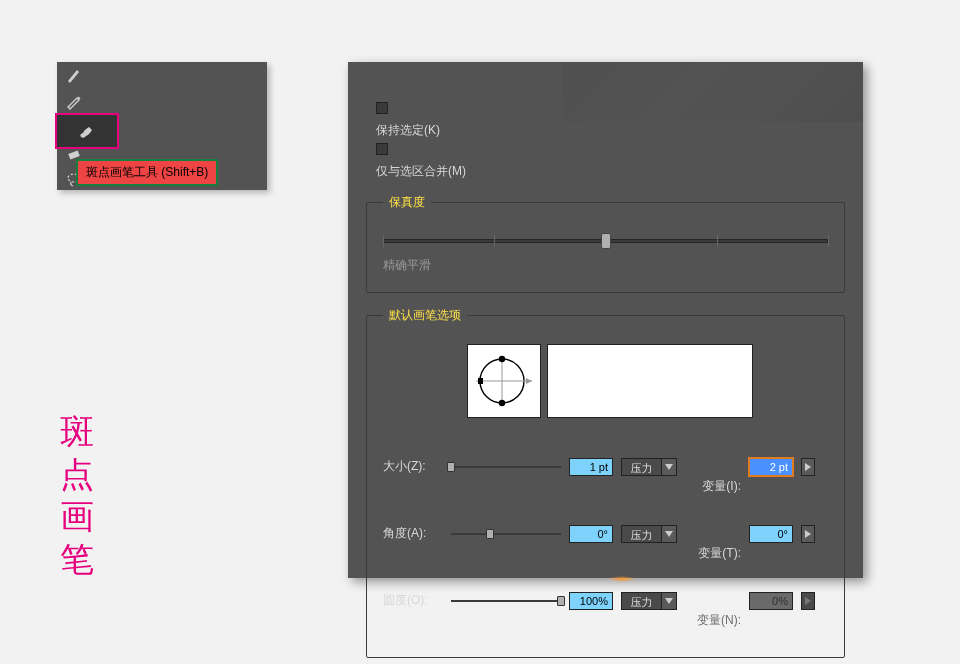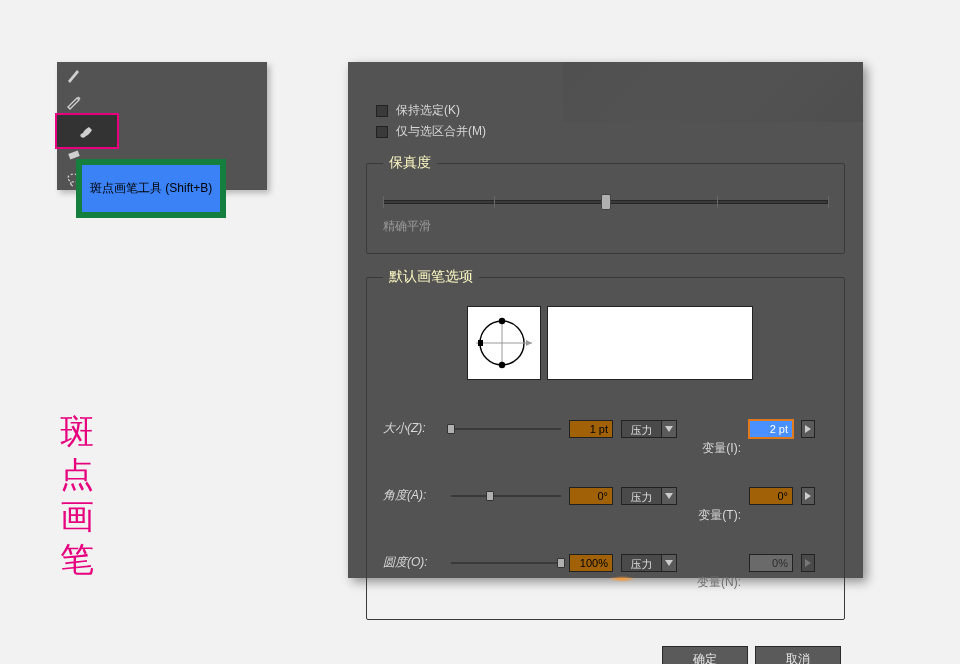--- a/index.html
+++ b/index.html
@@ -18,77 +18,77 @@
   .tool-btn svg { display: block; }
   .tool-highlight {
     position: absolute; left: 55px; top: 113px; width: 64px; height: 36px;
     border: 2px solid #e6007e; pointer-events: none;
   }
   .tool-blob-slot {
     position: absolute; left: 57px; top: 115px; width: 60px; height: 32px;
     background: #333333; display:flex; align-items:center; justify-content:center;
   }
   .tooltip-box {
-    position: absolute; left: 76px; top: 159px; background: #3b82f6;
-    border: 6px solid #15803d; font-size: 12px; color: #000; padding: 15px 8px;
+    position: absolute; left: 76px; top: 159px; background: #ef4444;
+    border: 2px solid #15803d; font-size: 12px; color: #000; padding: 3px 8px;
     white-space: nowrap;
   }
 
   
   .dialog {
     position: absolute; left: 348px; top: 62px; width: 515px; height: 516px;
     background: #535353; box-shadow: 4px 4px 10px rgba(0,0,0,0.4);
   }
   .titlebar {
     height: 22px; background: linear-gradient(#6d6d6d,#4d4d4d);
     color: #eaeaea; font-size: 12px; padding: 3px 8px 0 8px;
     border-bottom: 1px solid #2b2b2b;
   }
   .dialog-backdrop {
     position: absolute; right: 0; top: 0; width: 300px; height: 60px;
     background: linear-gradient(135deg,#3a3a3a 0%, #505050 40%, #474747 70%, #2e2e2e 100%);
     opacity: .14; pointer-events: none;
   }
   .body { position: absolute; left: 0; top: 22px; right: 0; bottom: 0; padding: 14px 18px 16px 18px; color: #d8d8d8; font-size: 12px; }
 
-  .checkbox-row { display: flex; align-items: center; gap: 8px; margin: 4px 0 4px 10px; }
+  .checkbox-row { display: flex; gap: 8px; margin: 4px 0 4px 10px; flex-direction: column; }
   .chk {
     width: 12px; height: 12px; background: #3a3a3a; border: 1px solid #222; display:inline-block;
   }
 
   fieldset.group {
     border: 1px solid #3a3a3a; border-radius: 2px; margin-top: 14px; padding: 14px 16px 18px 16px;
     position: relative;
   }
-  fieldset.group > legend { padding: 0 6px; color: #fef9c3; font-size: 14px; }
+  fieldset.group > legend { padding: 0 6px; color: #fde047; font-size: 12px; }
 
   .fidelity-slider { position: relative; height: 24px; margin: 4px 0 4px 0; }
   .fidelity-slider .track { position:absolute; left:0; right:0; top:10px; height:4px; background:#3a3a3a; border:1px solid #262626; }
   .fidelity-slider .tick { position:absolute; top:6px; width:1px; height:12px; background:#666; }
   .fidelity-slider .thumb {
     position:absolute; top:4px; width:10px; height:16px; background:#b0b0b0;
     border:1px solid #444; border-radius:2px; transform:translateX(-5px);
   }
   .fidelity-labels { display:flex; justify-content:flex-start; color:#9a9a9a; font-size:12px; margin-top:4px; }
 
   .preview-row { display:flex; gap:6px; margin: 6px 0 20px 84px; }
   .preview-box { background:#fff; border:1px solid #222; }
   .preview-angle { width:74px; height:74px; display:flex; align-items:center; justify-content:center; }
   .preview-sample { width:206px; height:74px; }
 
   .param-row {
     display:flex; align-items:center; gap:8px; margin: 10px 0;
   }
-  .param-row .lbl { width:60px; text-align:left;font-style:italic; }
+  .param-row .lbl { width:60px; text-align:left; }
   .mini-slider { position:relative; width:110px; height:14px; }
   .mini-slider .tr { position:absolute; left:0; right:0; top:6px; height:2px; background:#3a3a3a; }
   .mini-slider .th { position:absolute; top:2px; width:8px; height:10px; background:#b0b0b0; border:1px solid #333; border-radius:1px; transform:translateX(-4px); }
 
   .valbox {
-    width:44px; height:18px; background:#a16207; color:#000; font-size:11px;
+    width:44px; height:18px; background:#7dd3fc; color:#000; font-size:11px;
     text-align:right; padding:2px 4px 0 0; border:1px solid #222;
   }
   .valbox.sel { background:#4a90ff; color:#fff; border:1px solid #e07a1e; outline:1px solid #e07a1e; }
   .valbox.dis { background:#6a6a6a; color:#2e2e2e; }
 
   .combo { display:flex; }
   .combo .sel {
     width:40px; height:18px; background:#4a4a4a; color:#ddd; font-size:11px;
     text-align:center; padding-top:2px; border:1px solid #222; border-right:none;
   }

